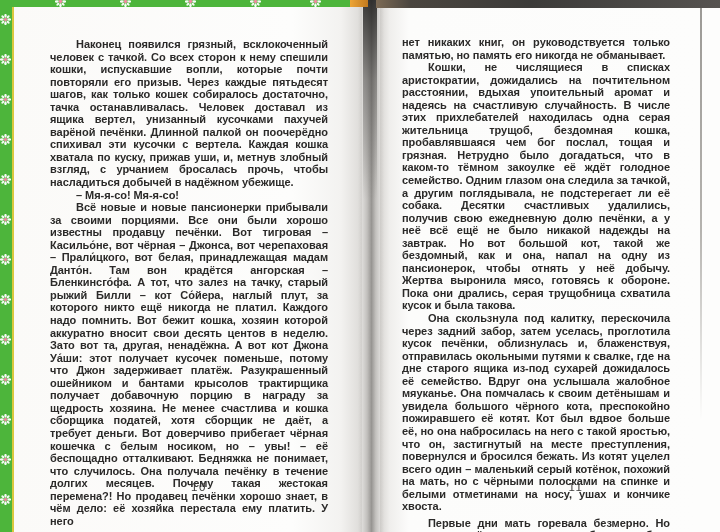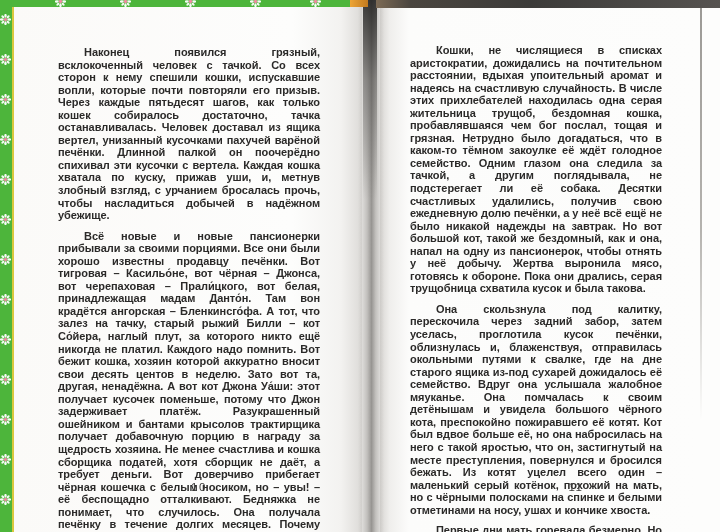--- a/index.html
+++ b/index.html
@@ -61,21 +61,21 @@
   
   .page-text{
     position:absolute;
     font-weight:700;color:#2b2a29;
     font-size:11px;line-height:12.55px;
     text-align:justify;
     letter-spacing:-0.05px;
   }
   .text-left{left:50px;top:38px;width:278px;}
   .text-right{left:402px;top:36px;width:268px;}
-  .para{margin:8px;}
+  .para{margin:0;}
   .para.indent{text-indent:26px;}
   .para.gap{margin-top:4px;}
 
   .page-number{
     position:absolute;top:481px;transform:translateX(-50%);
     font-size:11.5px;font-weight:400;color:#3d3c3b;letter-spacing:1.5px;
   }
   .pn-left{left:199px;}
   .pn-right{left:576px;}
 </style>
@@ -85,24 +85,26 @@
 <div class="spread">
 
   <div class="page page-left">
   </div>
 
   <div class="page page-right">
   </div>
 
   <div class="page-text text-left">
       <p class="para indent">Наконец появился грязный, всклокоченный человек с тачкой. Со всех сторон к нему спешили кошки, испускавшие вопли, которые почти повторяли его призыв. Через каждые пятьдесят шагов, как только кошек собиралось достаточно, тачка останавливалась. Человек доставал из ящика вертел, унизанный кусочками пахучей варёной печёнки. Длинной палкой он поочерёдно спихивал эти кусочки с вертела. Каждая кошка хватала по куску, прижав уши, и, метнув злобный взгляд, с урчанием бросалась прочь, чтобы насладиться добычей в надёжном убежище.</p>
+      <p class="para indent">– Мя-я-со! Мя-я-со!</p>
       <p class="para indent">Всё новые и новые пансионерки прибывали за своими порциями. Все они были хорошо известны продавцу печёнки. Вот тигровая – Касильо́не, вот чёрная – Джонса, вот черепаховая – Прали́цкого, вот белая, принадлежащая мадам Данто́н. Там вон крадётся ангорская – Бленкинсго́фа. А тот, что залез на тачку, старый рыжий Билли – кот Со́йера, наглый плут, за которого никто ещё никогда не платил. Каждого надо помнить. Вот бежит кошка, хозяин которой аккуратно вносит свои десять центов в неделю. Зато вот та, другая, ненадёжна. А вот кот Джона Уа́ши: этот получает кусочек поменьше, потому что Джон задерживает платёж. Разукрашенный ошейником и бантами крысолов трактирщика получает добавочную порцию в награду за щедрость хозяина. Не менее счастлива и кошка сборщика податей, хотя сборщик не даёт, а требует деньги. Вот доверчиво прибегает чёрная кошечка с белым носиком, но – увы! – её беспощадно отталкивают. Бедняжка не понимает, что случилось. Она получала печёнку в течение долгих месяцев. Почему такая жестокая перемена?! Но продавец печёнки хорошо знает, в чём дело: её хозяйка перестала ему платить. У него</p>
     </div>
 
   <div class="page-text text-right">
+      <p class="para">нет никаких книг, он руководствуется только памятью, но память его никогда не обманывает.</p>
       <p class="para indent">Кошки, не числящиеся в списках аристократии, дожидались на почтительном расстоянии, вдыхая упоительный аромат и надеясь на счастливую случайность. В числе этих прихлебателей находилась одна серая жительница трущоб, бездомная кошка, пробавлявшаяся чем бог послал, тощая и грязная. Нетрудно было догадаться, что в каком-то тёмном закоулке её ждёт голодное семейство. Одним глазом она следила за тачкой, а другим поглядывала, не подстерегает ли её собака. Десятки счастливых удалились, получив свою ежедневную долю печёнки, а у неё всё ещё не было никакой надежды на завтрак. Но вот большой кот, такой же бездомный, как и она, напал на одну из пансионерок, чтобы отнять у неё добычу. Жертва выронила мясо, готовясь к обороне. Пока они дрались, серая трущобница схватила кусок и была такова.</p>
       <p class="para indent">Она скользнула под калитку, перескочила через задний забор, затем уселась, проглотила кусок печёнки, облизнулась и, блаженствуя, отправилась окольными путями к свалке, где на дне старого ящика из-под сухарей дожидалось её семейство. Вдруг она услышала жалобное мяуканье. Она помчалась к своим детёнышам и увидела большого чёрного кота, преспокойно пожиравшего её котят. Кот был вдвое больше её, но она набросилась на него с такой яростью, что он, застигнутый на месте преступления, повернулся и бросился бежать. Из котят уцелел всего один – маленький серый котёнок, похожий на мать, но с чёрными полосками на спинке и белыми отметинами на носу, ушах и кончике хвоста.</p>
       <p class="para indent gap">Первые дни мать горевала безмерно. Но потом горе её утихло, и вся любовь и забота сосредоточились</p>
     </div>
 
   <div class="page-number pn-left">10</div>
 
   <div class="page-number pn-right">11</div>
 
   <div class="gutter"></div>

